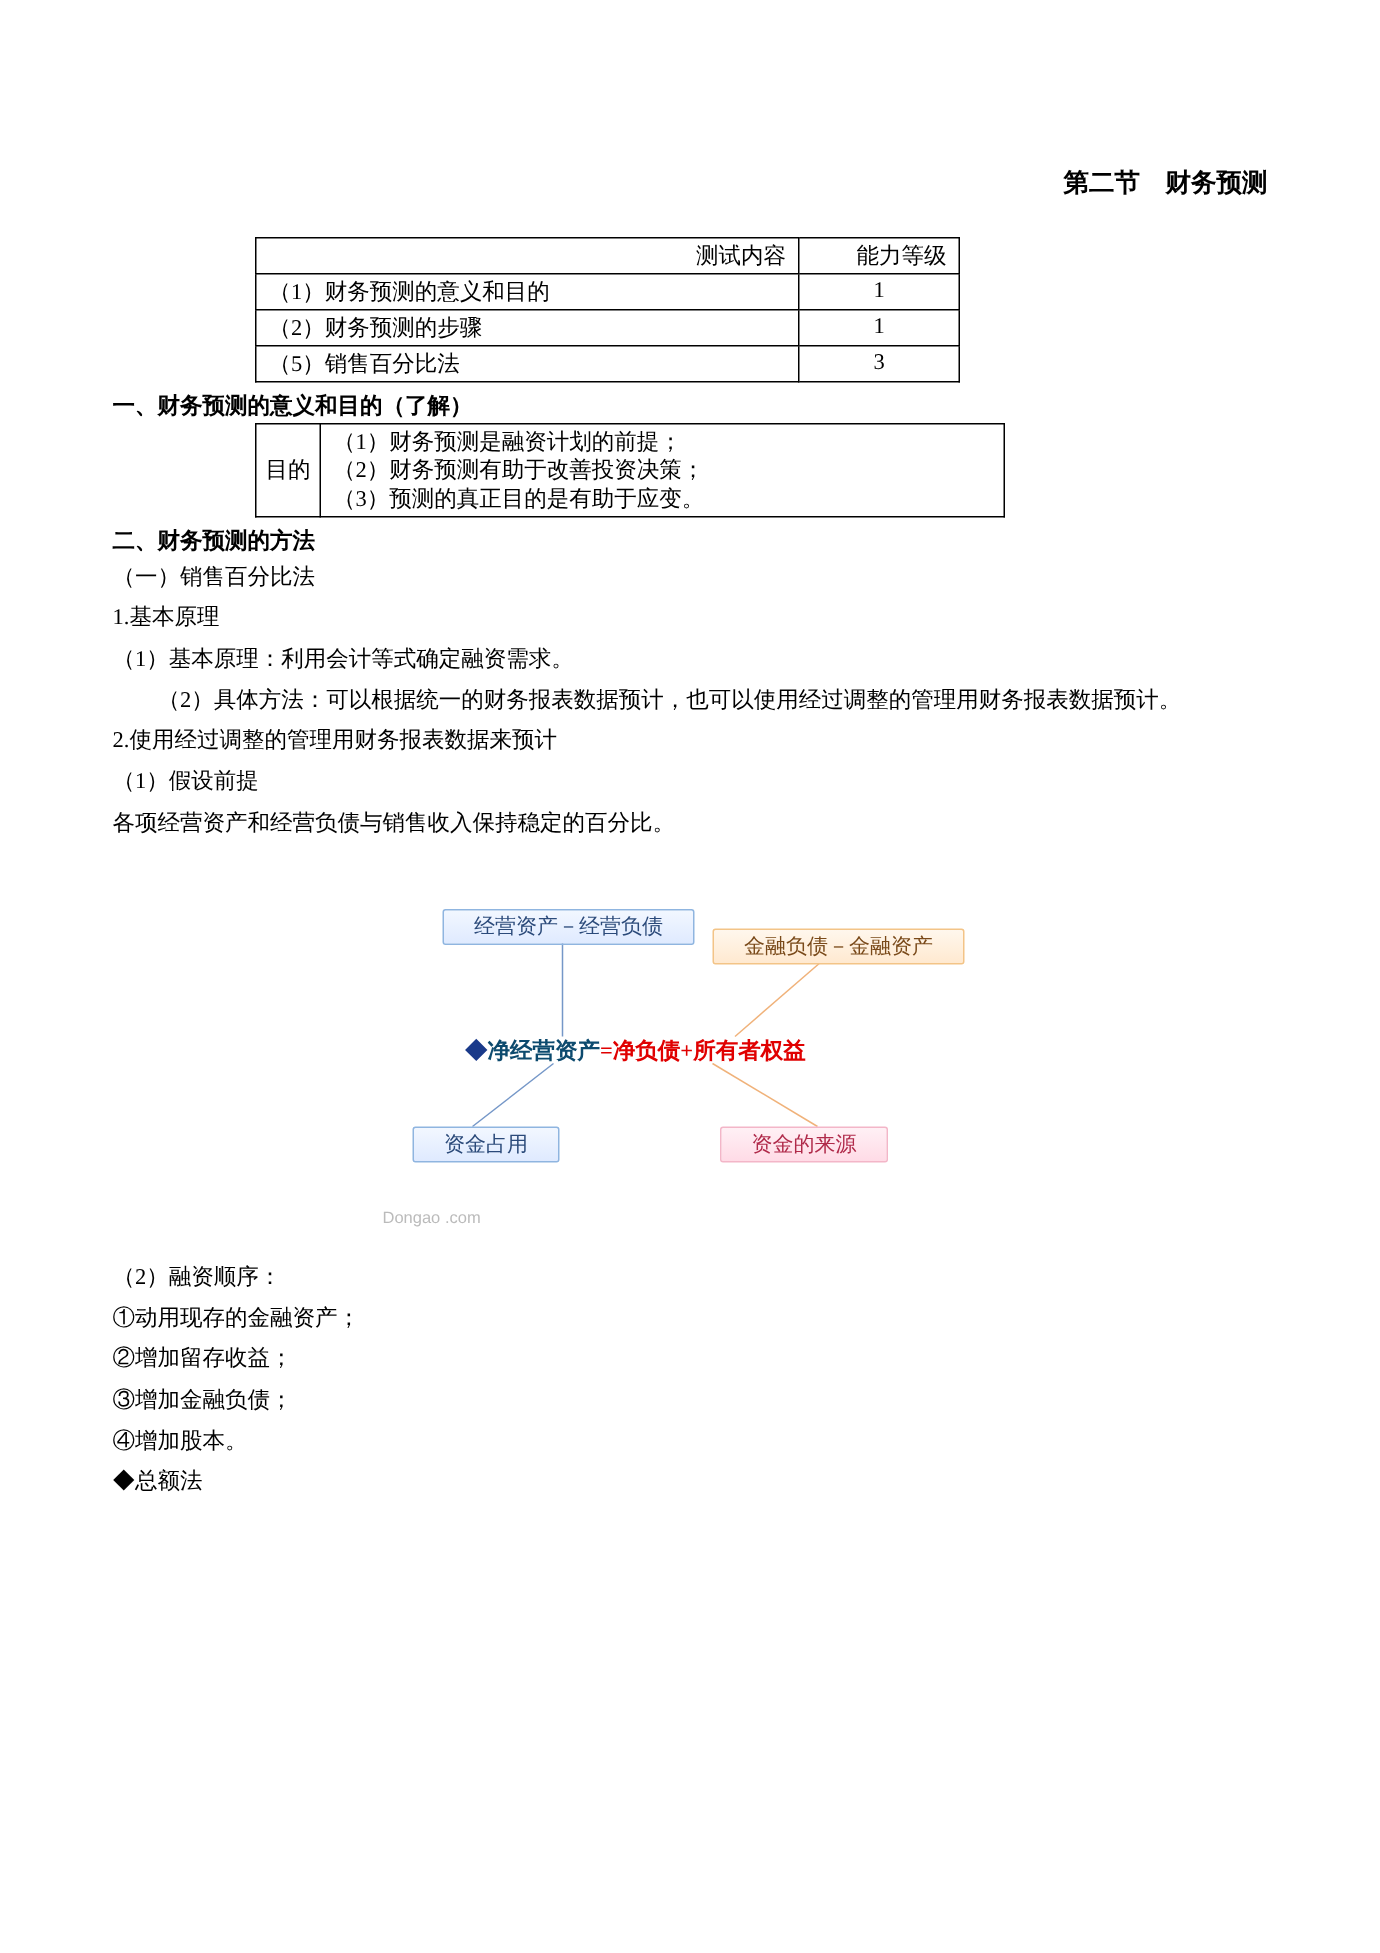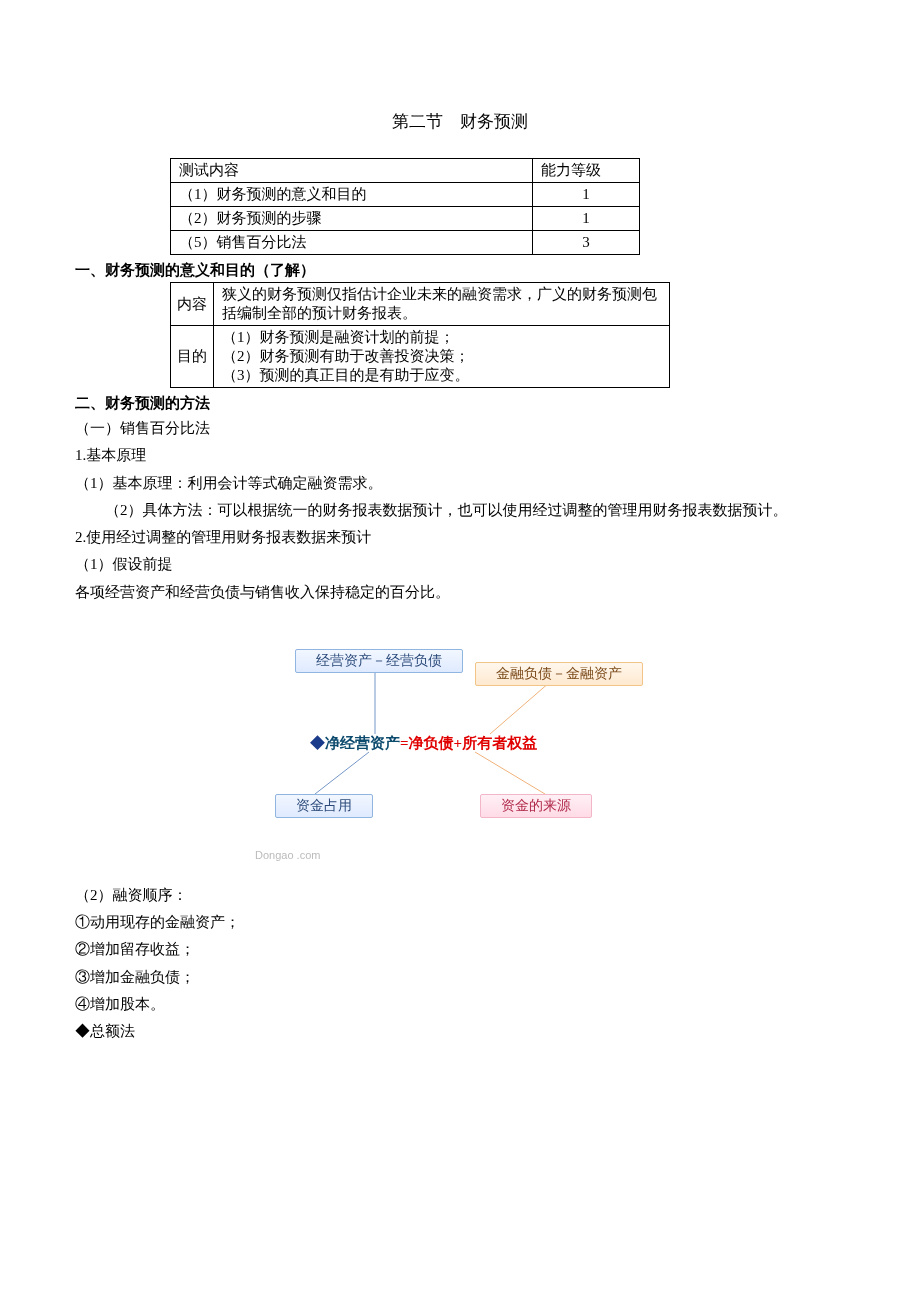--- a/index.html
+++ b/index.html
@@ -1,21 +1,21 @@
 <!DOCTYPE html>
 <html><head>
 <meta charset="utf-8">
 <style>
   body{background:#fff;font-family:"SimSun","Songti SC",serif;font-size:15px;color:#000;margin:0;padding:0}
   .page{width:920px;height:1302px;position:relative;box-sizing:border-box;padding:110px 75px 0 75px}
-  h1{font-family:"SimHei","STHeiti",sans-serif;font-weight:normal;font-size:17px;text-align:center;margin:0 0 25px 0}
+  h1{font-family:"SimHei","STHeiti",sans-serif;font-weight:bold;font-size:17px;text-align:right;margin:0 0 25px 0}
   table{border-collapse:collapse;margin:0 auto}
   td,th{border:1px solid #000;padding:2px 8px;font-weight:normal;text-align:left;vertical-align:middle}
   .tbl1{width:470px;margin-left:95px}
-  .tbl1 th{text-align:left}
+  .tbl1 th{text-align:right}
   .tbl1 td.level{text-align:center;width:90px}
   .sec{margin:6px 0 0 0;font-weight:bold;font-family:Liberation Sans, sans-serif}
   .tbl2{width:500px;margin-left:95px;margin-top:2px}
   .tbl2 td.label{text-align:center;width:30px;padding:4px 6px}
   .indent1{margin-left:30px}
   .body p{margin:4px 0;line-height:1.55}
   .body{margin-top:2px}
   .diagram{position:relative;width:430px;height:230px;margin:30px auto 0 auto}
   .box{position:absolute;padding:2px 20px;font-size:14px;border-radius:2px}
   .box-blue{border:1px solid #8fb5e0;background:linear-gradient(#f2f7ff,#dfeaff);color:#2b4a7a}
@@ -52,24 +52,20 @@
       <td>（5）销售百分比法</td>
       <td class="level">3</td>
     </tr>
   </tbody>
     </table>
 
   <p class="sec">一、财务预测的意义和目的（了解）</p>
 
   <table class="tbl2">
     <tbody>
-        <tr>
-      <td class="label"><span>内容</span></td>
-      <td>狭义的财务预测仅指估计企业未来的融资需求，广义的财务预测包括编制全部的预计财务报表。</td>
-    </tr>
     <tr>
       <td class="label"><span>目的</span></td>
       <td>
         <div>（1）财务预测是融资计划的前提；</div>
         <div>（2）财务预测有助于改善投资决策；</div>
         <div>（3）预测的真正目的是有助于应变。</div>
       </td>
     </tr>
   </tbody>
     </table>

